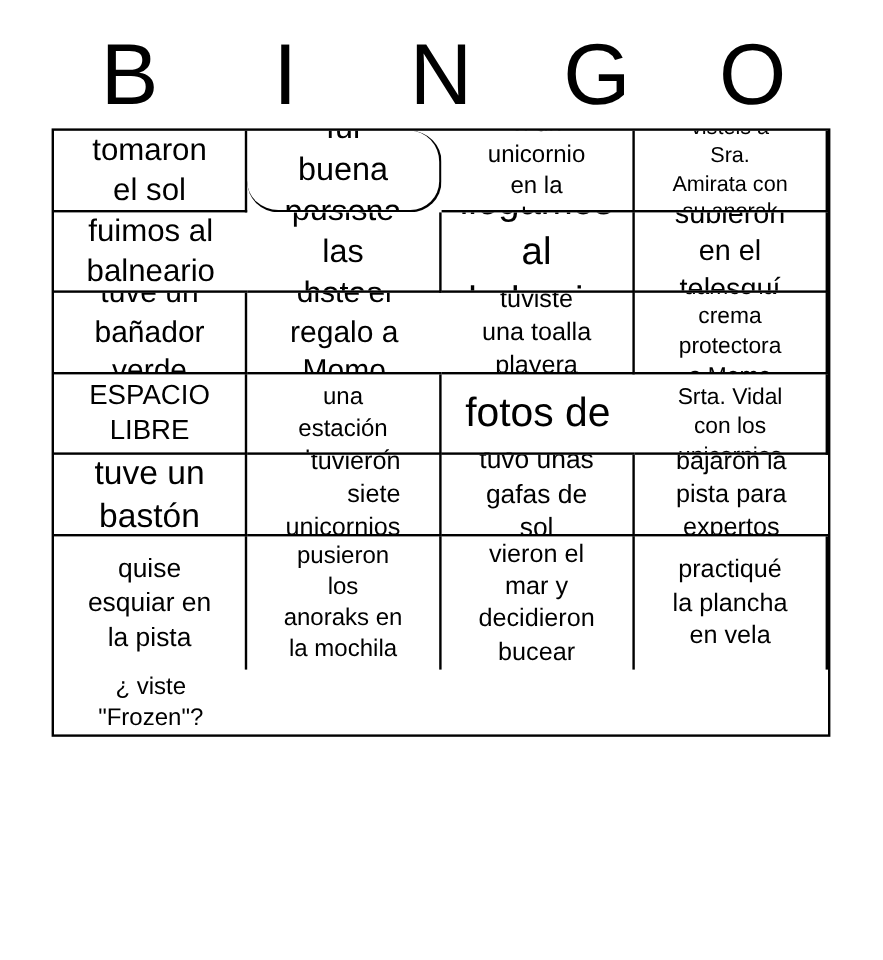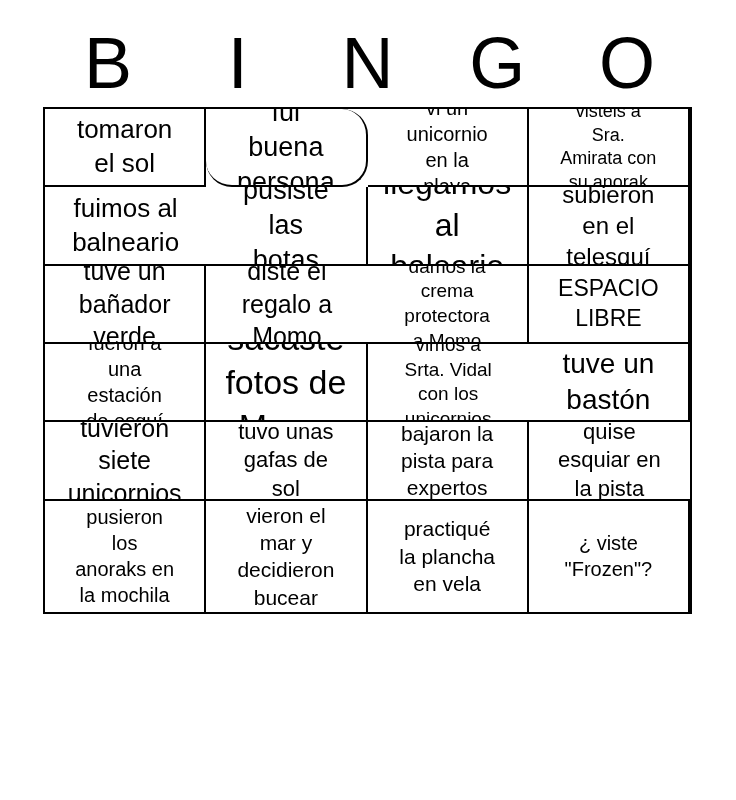--- a/index.html
+++ b/index.html
@@ -95,40 +95,43 @@
 baleario</div>
       <div class="cell" style="font-size: 24px;">subieron
 en el
 telesquí</div>
       <div class="cell" style="font-size: 25px;">tuve un
 bañador
 verde</div>
       <div class="cell" style="font-size: 25px;">diste el
 regalo a
 Momo</div>
+      <div class="cell" style="font-size: 21px;">tuviste
+una toalla
+playera</div>
       <div class="cell" style="font-size: 19px;">damos la
 crema
 protectora
 a Momo</div>
       <div class="cell" style="font-size: 23px;">ESPACIO
 LIBRE</div>
       <div class="cell" style="font-size: 20px;">fueron a
 una
 estación
 de esquí</div>
       <div class="cell" style="font-size: 34px;">sacaste
 fotos de
 Momo</div>
       <div class="cell" style="font-size: 19px;">vimos a
 Srta. Vidal
 con los
 unicornios</div>
       <div class="cell" style="font-size: 28px;">tuve un
 bastón</div>
-      <div class="cell" style="font-size: 25px;">tuvieron
+      <div class="cell" style="font-size: 21px; text-align: right;">tuvieron
 siete
 unicornios</div>
       <div class="cell" style="font-size: 22px;">tuvo unas
 gafas de
 sol</div>
       <div class="cell" style="font-size: 21px;">bajaron la
 pista para
 expertos</div>
       <div class="cell" style="font-size: 22px;">quise
 esquiar en

